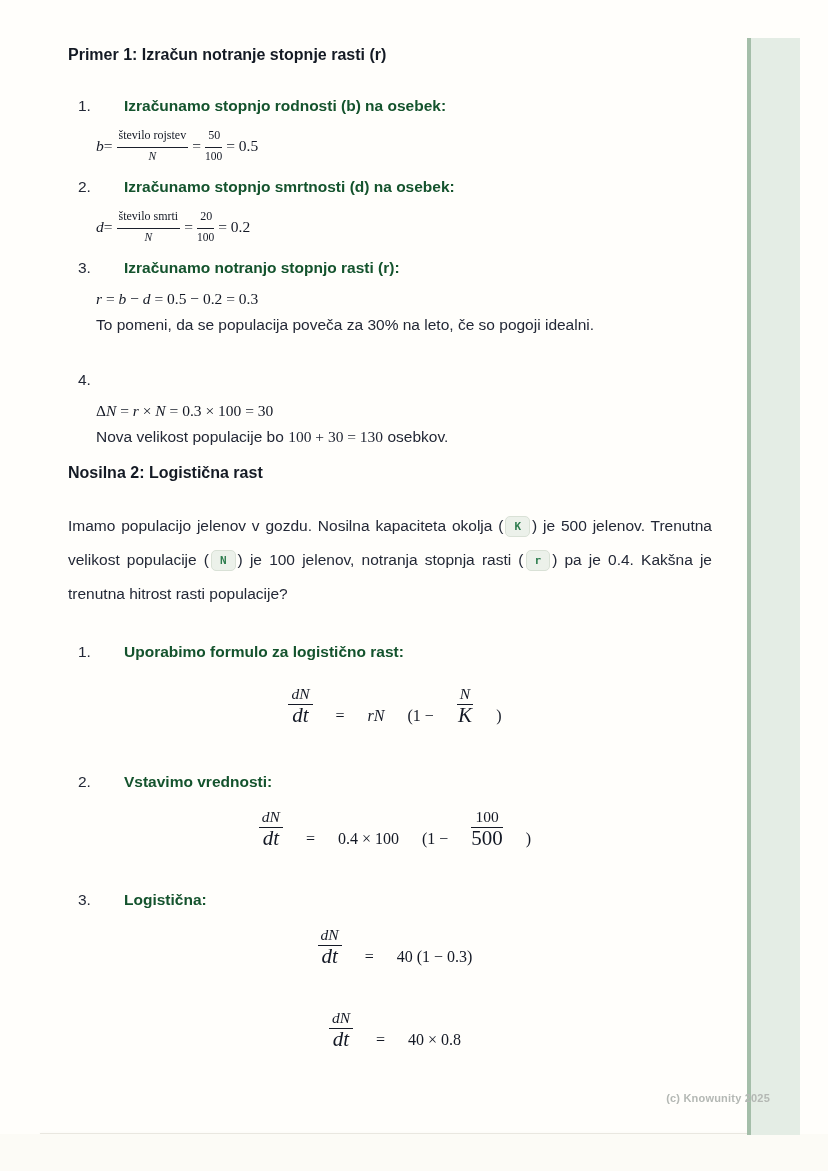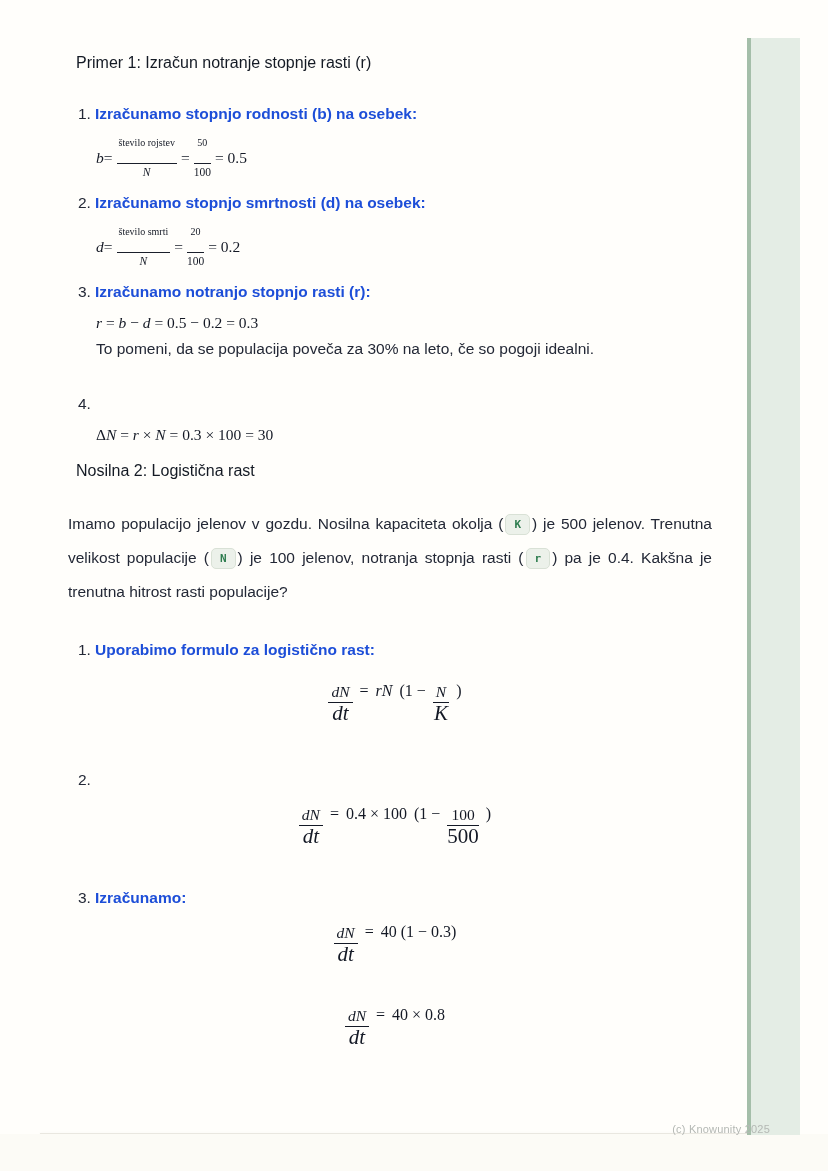--- a/index.html
+++ b/index.html
@@ -3,58 +3,58 @@
 <meta charset="utf-8">
 <style>
   html,body{margin:0;padding:0;}
   body{width:828px;height:1171px;overflow:hidden;background:#fdfcf7;
        font-family:"Liberation Sans",sans-serif;}
   .card{position:relative;width:828px;height:1171px;box-sizing:border-box;
         background:#fffefb;padding:45px 116px 0 68px;}
   .card-edge{position:absolute;left:40px;top:1133px;width:752px;height:1px;
         background:#e9e7e0;box-shadow:0 1px 3px rgba(60,60,50,.10);}
   .below-edge{position:absolute;left:0;top:1134px;width:828px;height:37px;background:#fcfbf6;}
-  h2.sec{font-size:16px;font-weight:normal;color:#141a24;margin:8px;line-height:20px;}
+  h2.sec{font-size:16px;font-weight:bold;color:#141a24;margin:0;line-height:20px;}
   p.lead{margin:26px 0 0;font-size:15.5px;line-height:34px;text-align:justify;
         color:#232836;}
   .badge{display:inline-block;background:#ecf1ea;border:1px solid #d9e1d6;
         border-radius:5px;padding:0 8px;margin:0 2px;line-height:19px;
         font-family:"DejaVu Sans Mono",monospace;font-size:11px;font-weight:bold;
         color:#2e7d4f;vertical-align:1px;}
   ol.steps{list-style:none;margin:24px 0 0;padding:0 0 0 10px;}
   .head{display:flex;line-height:34px;font-size:15.5px;}
   .numlbl{min-width:17px;color:#232836;}
-  .ttl{font-weight:bold;color:#1d4ed8;}
+  .ttl{font-weight:bold;color:#14532d;margin-left:29px;}
   .libody{margin-left:18px;}
   
   .imath{font-family:"Liberation Serif",serif;font-size:15.5px;color:#141925;
         display:flex;align-items:center;margin:5px 0 7px;min-height:30px;}
   .imath.plain{min-height:24px;margin:2px 0 0;line-height:24px;display:block;}
   .it{font-style:italic;}
   .frac{display:inline-block;text-align:center;vertical-align:-7px;margin:0 4px;}
-  .frac .top{display:block;font-size:10px;line-height:14px;padding:0 2px 13px;
-        border-bottom:1px solid #1a1f2b;}
+  .frac .top{display:block;font-size:12px;line-height:14px;padding:0 2px 5px;
+        border-bottom:1px solid #1a1f2b;text-align:right;}
   .frac .bot{display:block;font-size:11.5px;line-height:14px;padding-top:1px;}
   .note{font-size:15.5px;line-height:24px;color:#232836;
         margin:2px 0 26px;}
   .result{font-size:15.5px;line-height:24px;color:#232836;margin:2px 0 12px;}
   .mserif{font-family:"Liberation Serif",serif;}
   
-  .dmath{display:flex;justify-content:center;align-items:flex-start;gap:7px;
+  .dmath{display:flex;justify-content:center;align-items:flex-end;gap:23px;
         font-family:"Liberation Serif",serif;font-size:16px;color:#141925;}
   .dfrac{display:inline-block;text-align:center;}
   .dfrac .top{display:block;font-size:15.5px;line-height:19px;padding:0 3px 1px;
         border-bottom:1.4px solid #141925;}
   .dfrac .bot{display:block;font-size:21px;line-height:19px;padding-top:1px;}
   .d1{margin:15px 0 40px;}
   .d2{margin:8px 0 35px;}
   .d3{margin:8px 0 0;}
   .d4{margin:42px 0 0;}
-  .watermark{position:absolute;top:1123px;right:58px;font-size:11px;
-        color:#b4b8b4;z-index:4;letter-spacing:.2px;}
+  .watermark{position:absolute;top:1092px;right:58px;font-size:11px;
+        color:#b4b8b4;z-index:4;letter-spacing:.2px;font-weight:bold;}
   .scroll-strip{position:absolute;top:38px;left:747px;width:49px;height:1097px;
         background:#e4ede5;border-left:4px solid #a4bea9;z-index:2;}
 </style>
 </head>
 <body>
 
 <div class="card">
 
   <h2 class="sec">Primer 1: Izračun notranje stopnje rasti (r)</h2>
 
@@ -117,20 +117,21 @@
         <div class="note">To pomeni, da se populacija poveča za 30% na leto, če so pogoji idealni.</div>
       </div>
     </li>
 
     <li>
       <div class="head">
         <span class="numlbl">4.</span>
       </div>
       <div class="libody">
         <div class="imath plain"><span>Δ</span><span class="it">N</span><span> = </span><span class="it">r</span><span> × </span><span class="it">N</span><span> = 0.3 × 100 = 30</span></div>
+        <div class="result"><span>Nova velikost populacije bo </span><span class="mserif">100 + 30 = 130</span><span> osebkov.</span></div>
       </div>
     </li>
   </ol>
 
   <h2 class="sec" style="margin-top:14px;">Nosilna 2: Logistična rast</h2>
 
   <p class="lead"><span>Imamo populacijo jelenov v gozdu. Nosilna kapaciteta okolja (</span><span class="badge">K</span><span>) je 500 jelenov. Trenutna velikost populacije (</span><span class="badge">N</span><span>) je 100 jelenov, notranja stopnja rasti (</span><span class="badge">r</span><span>) pa je 0.4. Kakšna je trenutna hitrost rasti populacije?</span></p>
 
   <ol class="steps">
 
@@ -151,41 +152,42 @@
             <span class="top it">N</span>
             <span class="bot it">K</span>
           </span>
         <span>)</span>
       </div>
     </li>
 
     <li>
       <div class="head">
         <span class="numlbl">2.</span>
+        <span class="ttl">Vstavimo vrednosti:</span>
       </div>
       <div class="dmath d2">
         <span class="dfrac">
             <span class="top it">dN</span>
             <span class="bot it">dt</span>
           </span>
         <span>=</span>
         <span>0.4 × 100</span>
         <span>(1 −</span>
         <span class="dfrac">
             <span class="top">100</span>
             <span class="bot">500</span>
           </span>
         <span>)</span>
       </div>
     </li>
 
     <li>
       <div class="head">
         <span class="numlbl">3.</span>
-        <span class="ttl">Izračunamo:</span>
+        <span class="ttl">Logistična:</span>
       </div>
       <div class="dmath d3">
         <span class="dfrac">
             <span class="top it">dN</span>
             <span class="bot it">dt</span>
           </span>
         <span>=</span>
         <span>40 (1 − 0.3)</span>
       </div>
       <div class="dmath d4">

